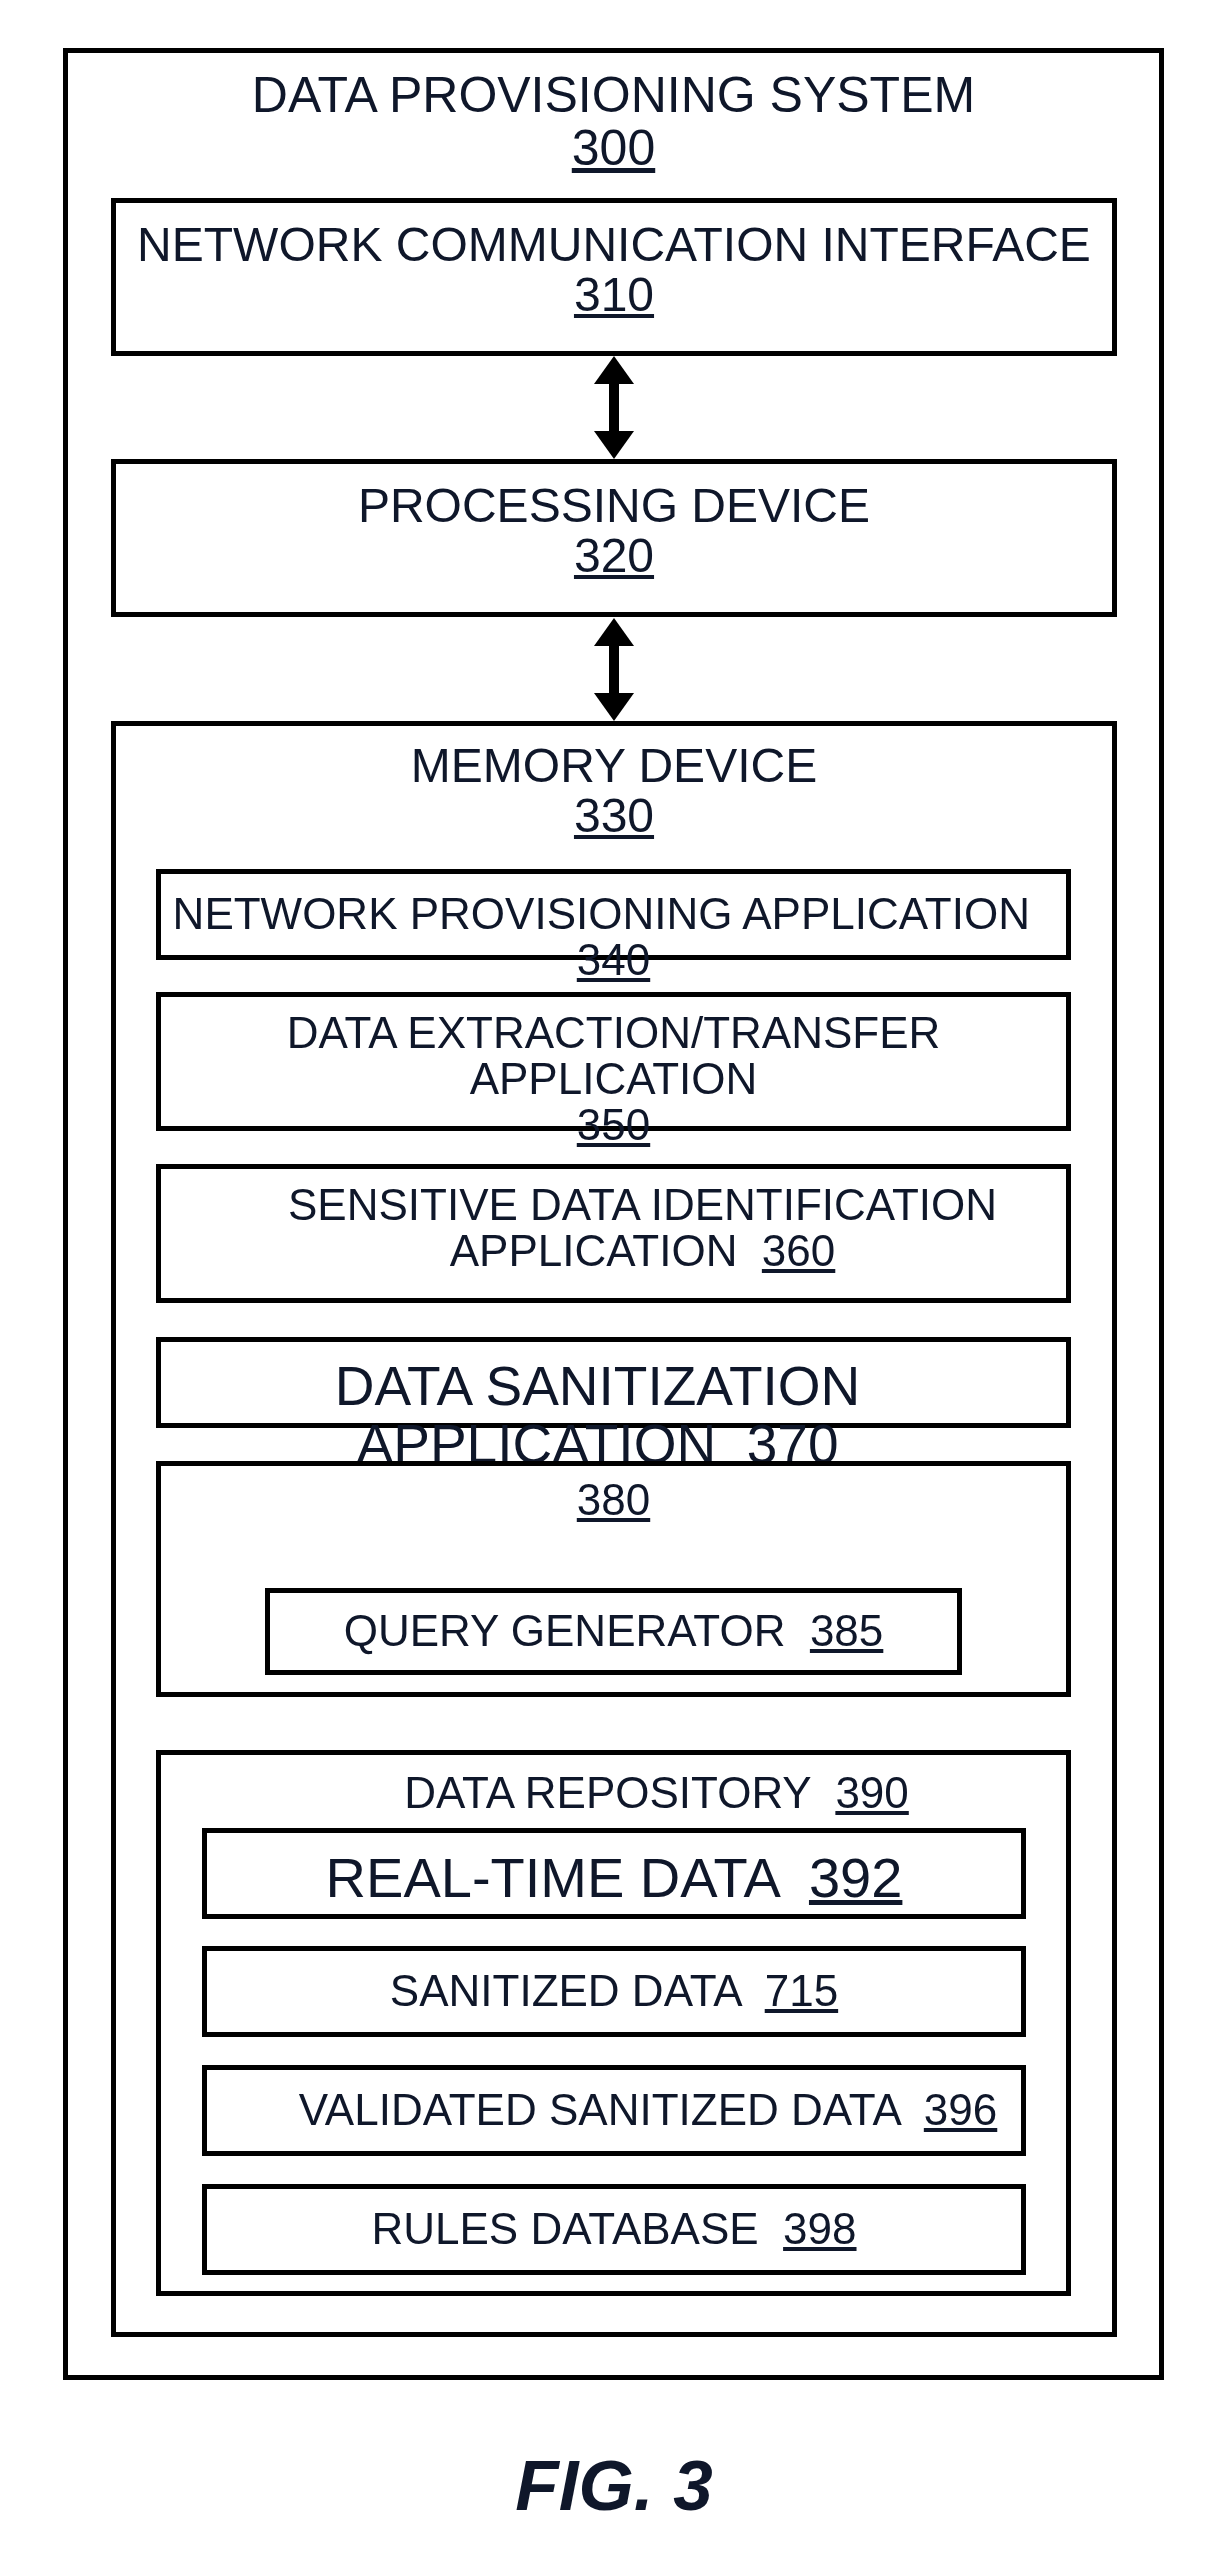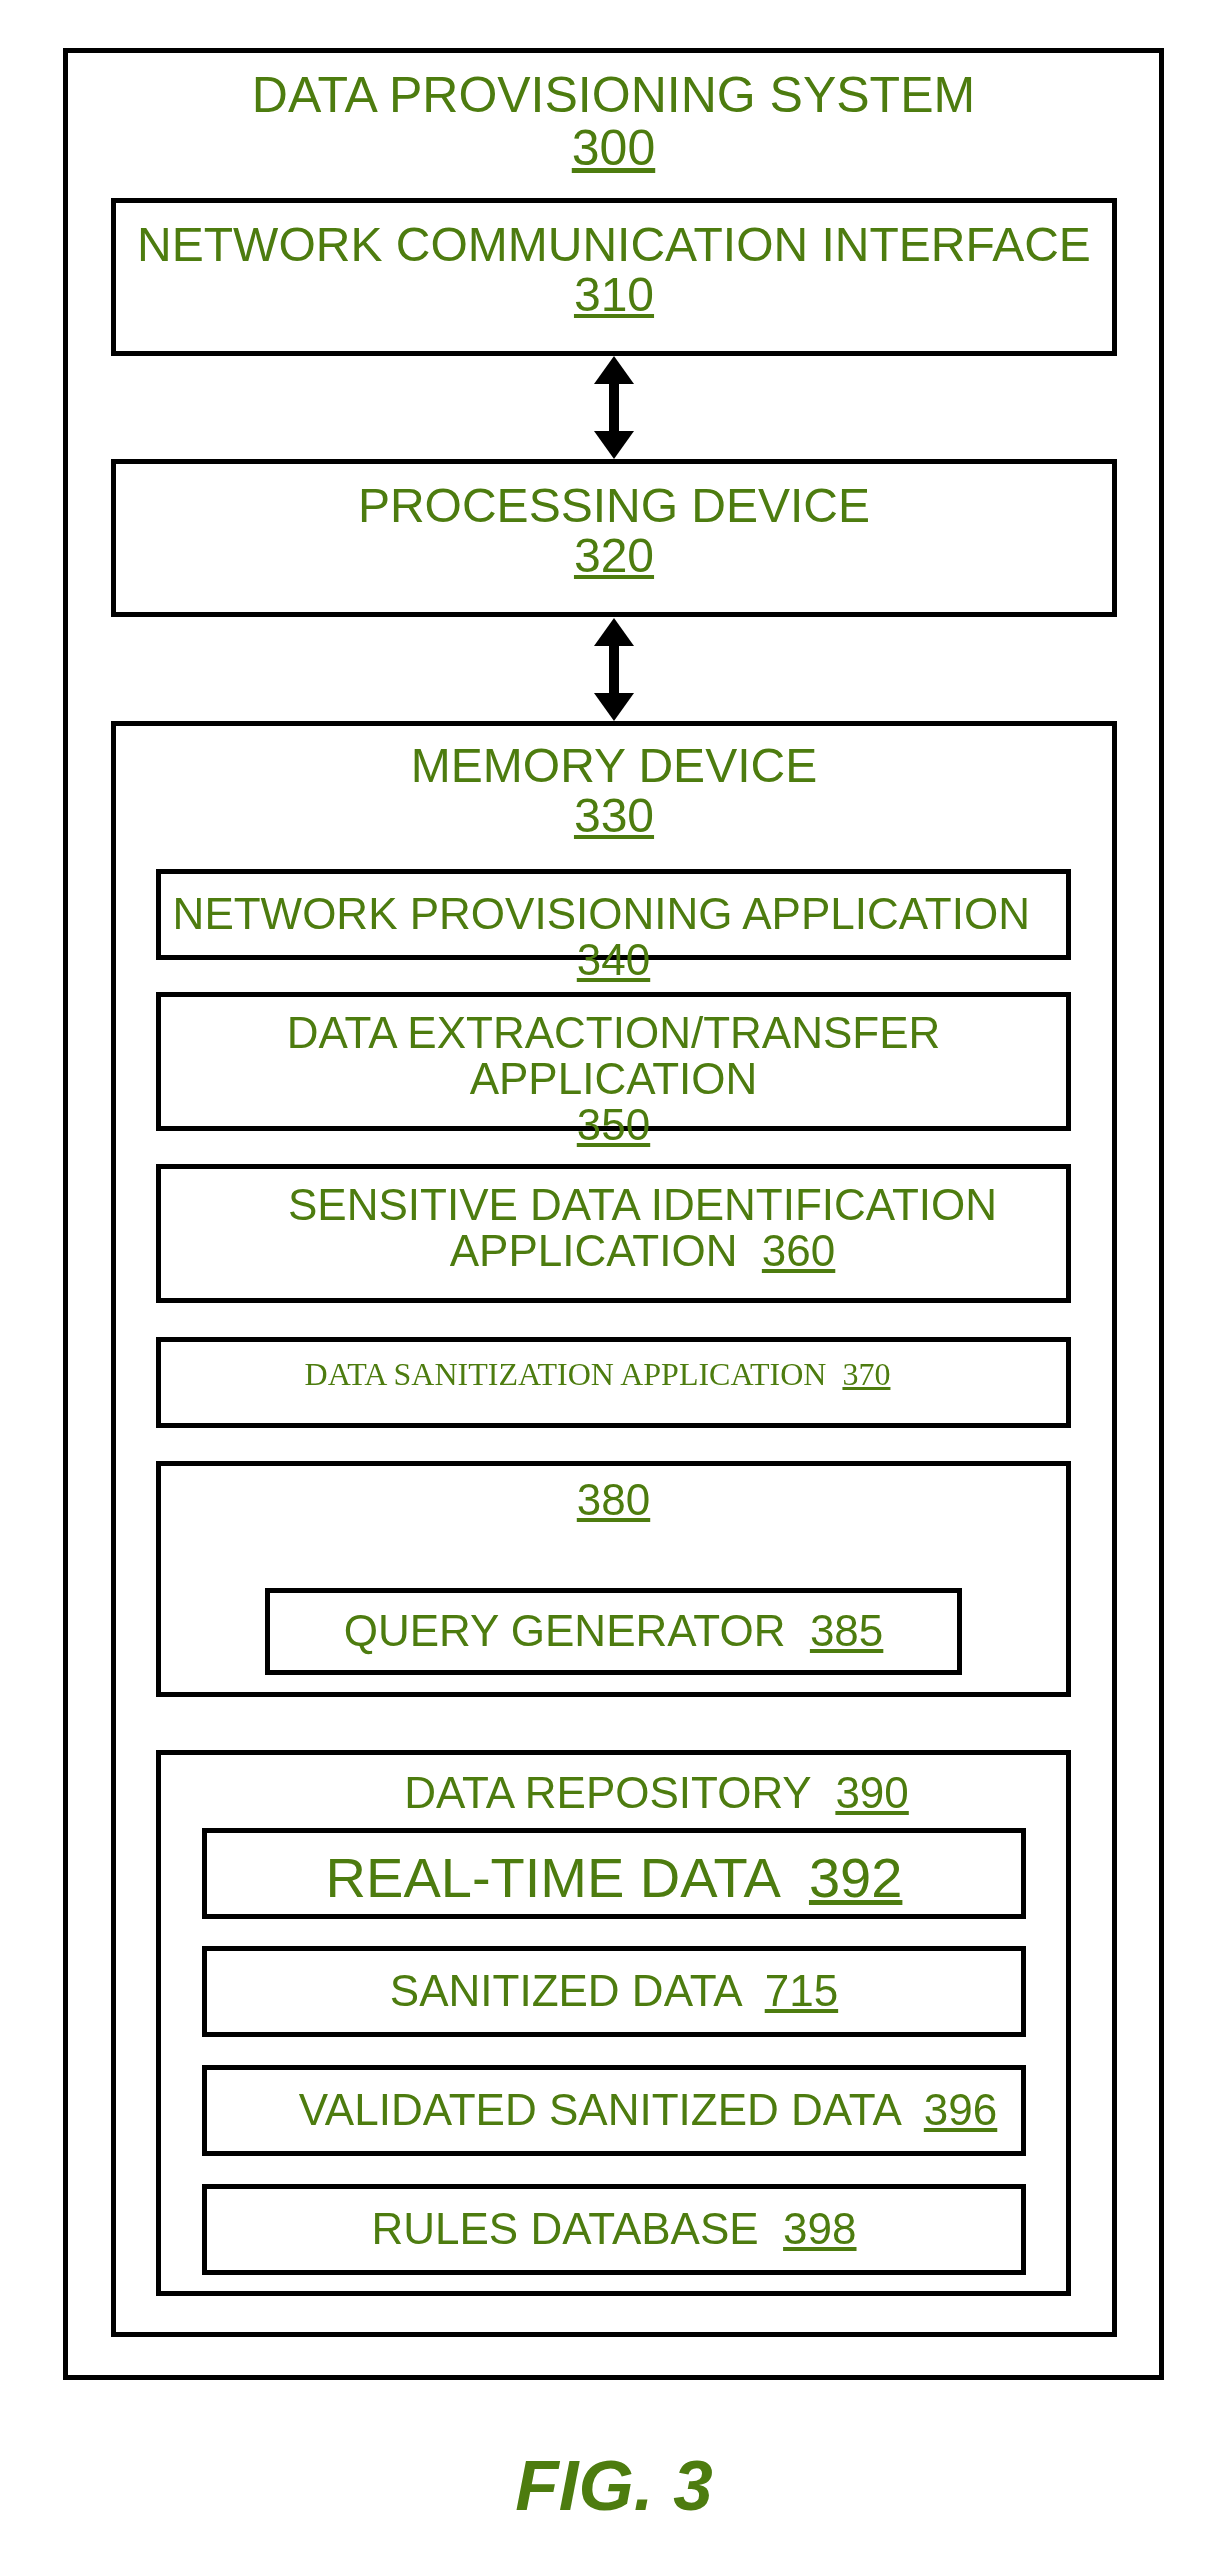--- a/index.html
+++ b/index.html
@@ -5,21 +5,21 @@
   html, body {
     margin: 0;
     padding: 0;
     background: #ffffff;
   }
   .canvas {
     width: 1228px;
     height: 2576px;
     position: relative;
     font-family: Arial, Helvetica, sans-serif;
-    color: #4d7c0f;
+    color: #0f172a;
   }
   .box {
     position: absolute;
     border: 5px solid #000;
     box-sizing: border-box;
     background: #fff;
   }
   .label-stack {
     position: absolute;
     left: 0;
@@ -111,21 +111,21 @@
   <div class="box" style="left:156px; top:1164px; width:915px; height:139px;"></div>
   <div class="label-stack" style="left:156px; width:973px; top:1182px; font-size:44px;">
     <span class="lbl">SENSITIVE DATA IDENTIFICATION</span>
     <span class="lbl">
       <span>APPLICATION</span>
       &nbsp;<span class="num">360</span>
     </span>
   </div>
 
   <div class="box" style="left:156px; top:1337px; width:915px; height:91px;"></div>
-  <div class="label-stack" style="left:156px; width:883px; top:1358px; font-size:32px;font-family:Liberation Serif, serif;">
+  <div class="label-stack" style="left:156px; width:883px; top:1358px; font-size:55px;">
     <span>
       <span>DATA SANITIZATION APPLICATION</span>
       &nbsp;<span class="num">370</span>
     </span>
   </div>
 
   <div class="box" style="left:156px; top:1461px; width:915px; height:236px;"></div>
   <div class="label-stack" style="left:156px; width:915px; top:1477px; font-size:44px;">
     <span class="num">380</span>
   </div>

